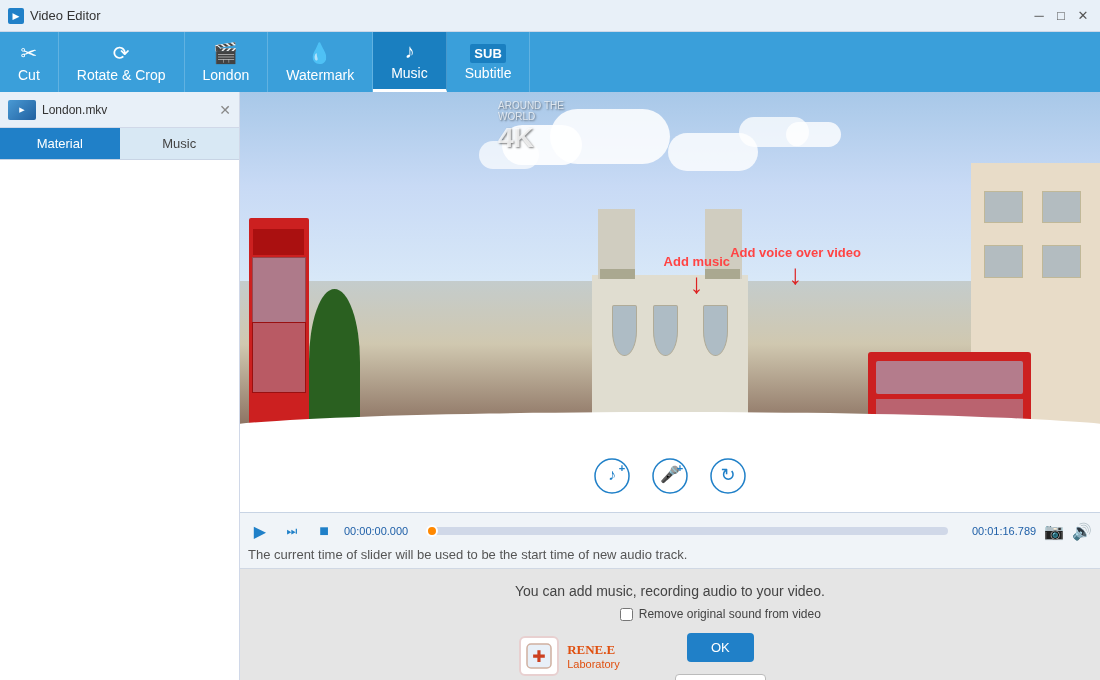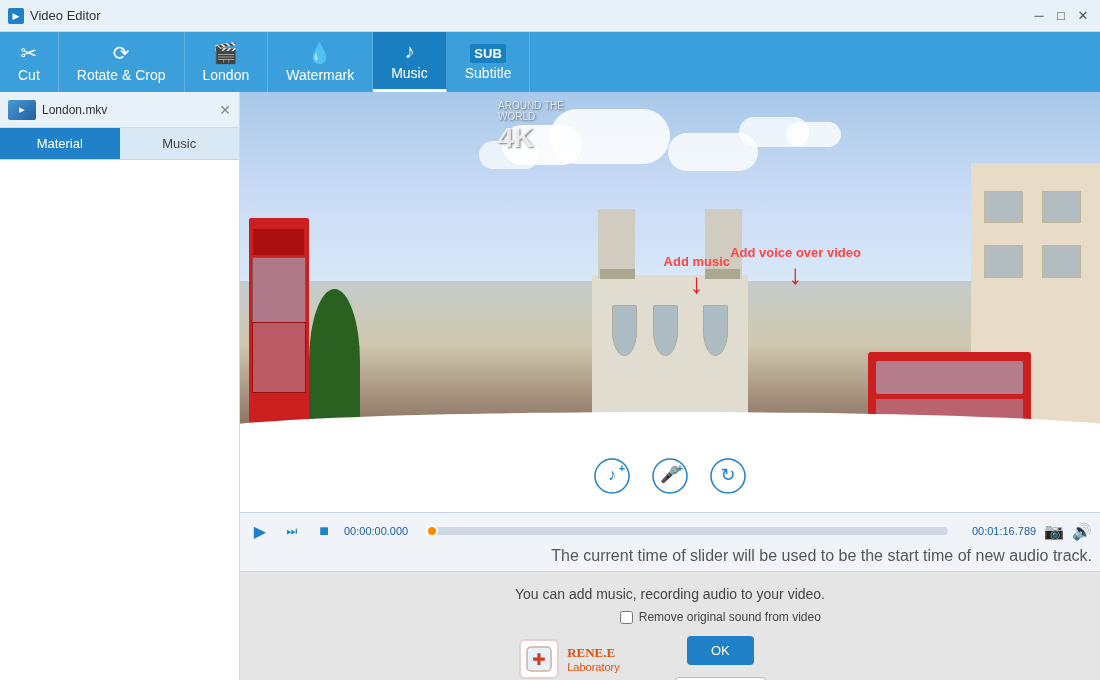--- a/index.html
+++ b/index.html
@@ -495,21 +495,21 @@
         <span class="time-start">00:00:00.000</span>
         <div class="progress-bar-container">
           <div class="progress-bar-fill"></div>
           <div class="progress-thumb"></div>
         </div>
         <span class="time-end">00:01:16.789</span>
         <button class="cam-btn">📷</button>
         <button class="vol-btn">🔊</button>
       </div>
       <div class="timeline-row2">
-        <span class="timeline-msg" style="flex:1;text-align:right;font-size:16px;color:#555;">The current time of slider will be used to be the start time of new audio track.</span>
+        <span class="timeline-msg" style="flex:1;text-align:left;font-size:13px;color:#555;">The current time of slider will be used to be the start time of new audio track.</span>
       </div>
     </div>
 
     <div class="bottom-panel">
       <div class="info-text">You can add music, recording audio to your video.</div>
       <div class="bottom-footer">
         <div class="logo-area">
           <div class="logo-icon">
             <svg width="28" height="28" viewBox="0 0 28 28">
               <rect x="2" y="2" width="24" height="24" rx="4" fill="#e8f0f8" stroke="#d0b0a0" stroke-width="1.5"></rect>

